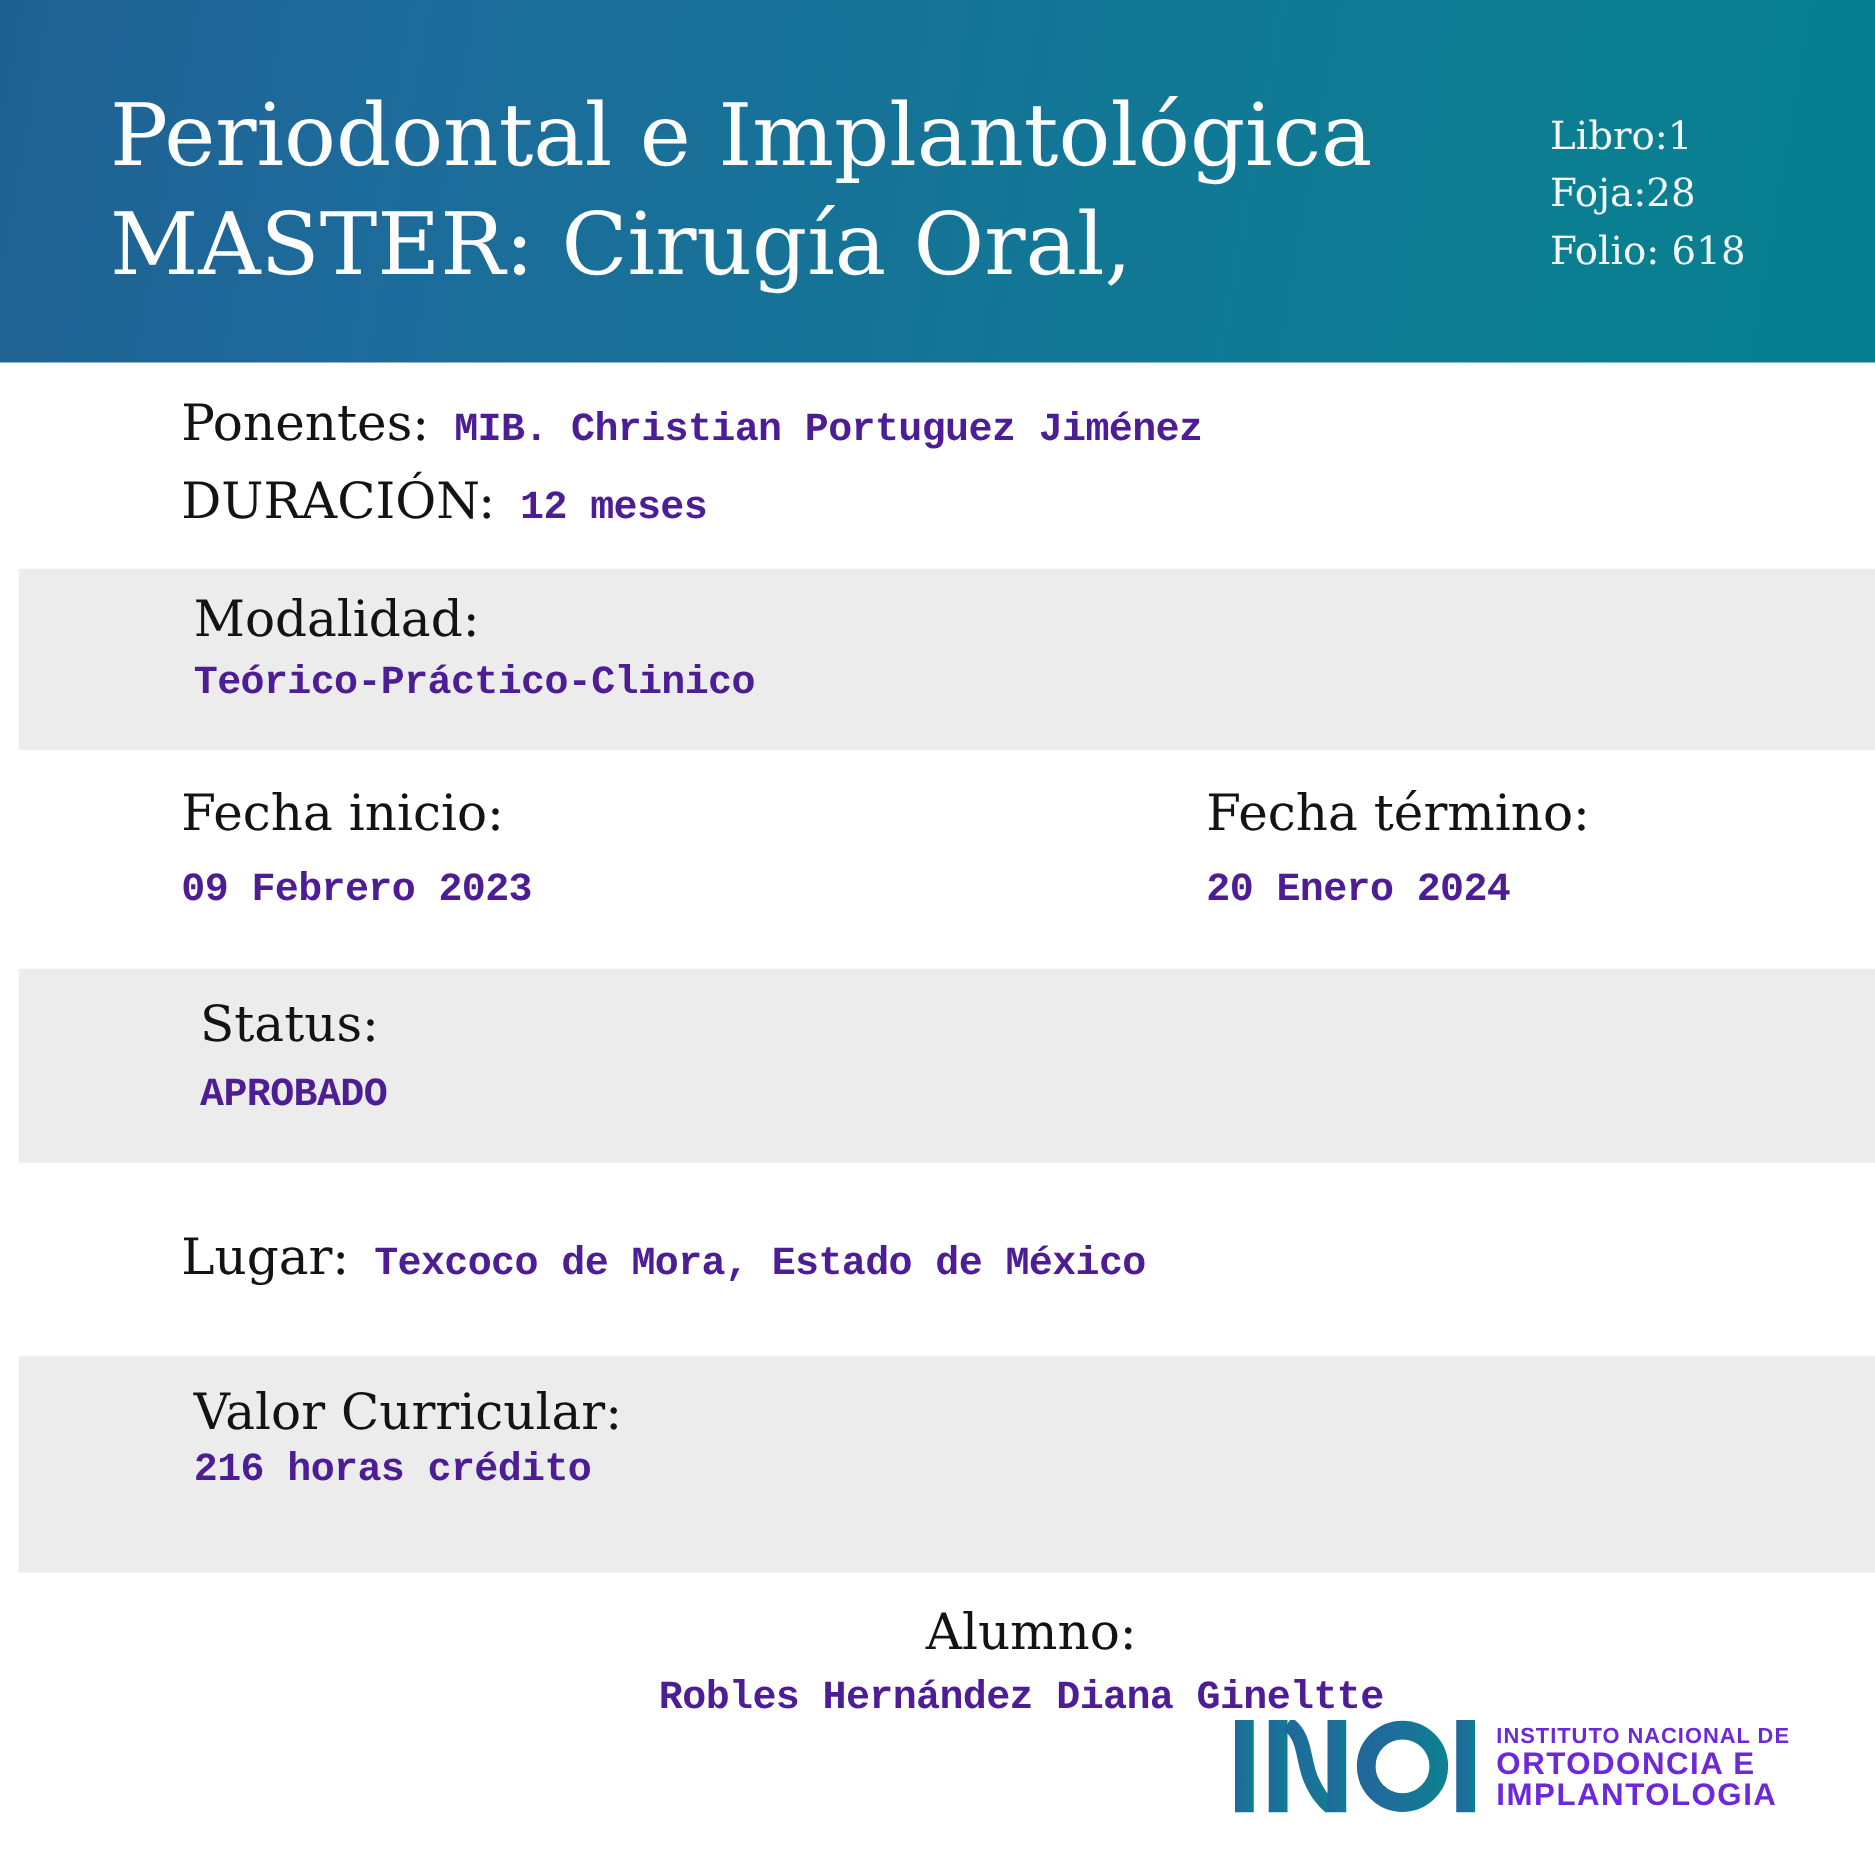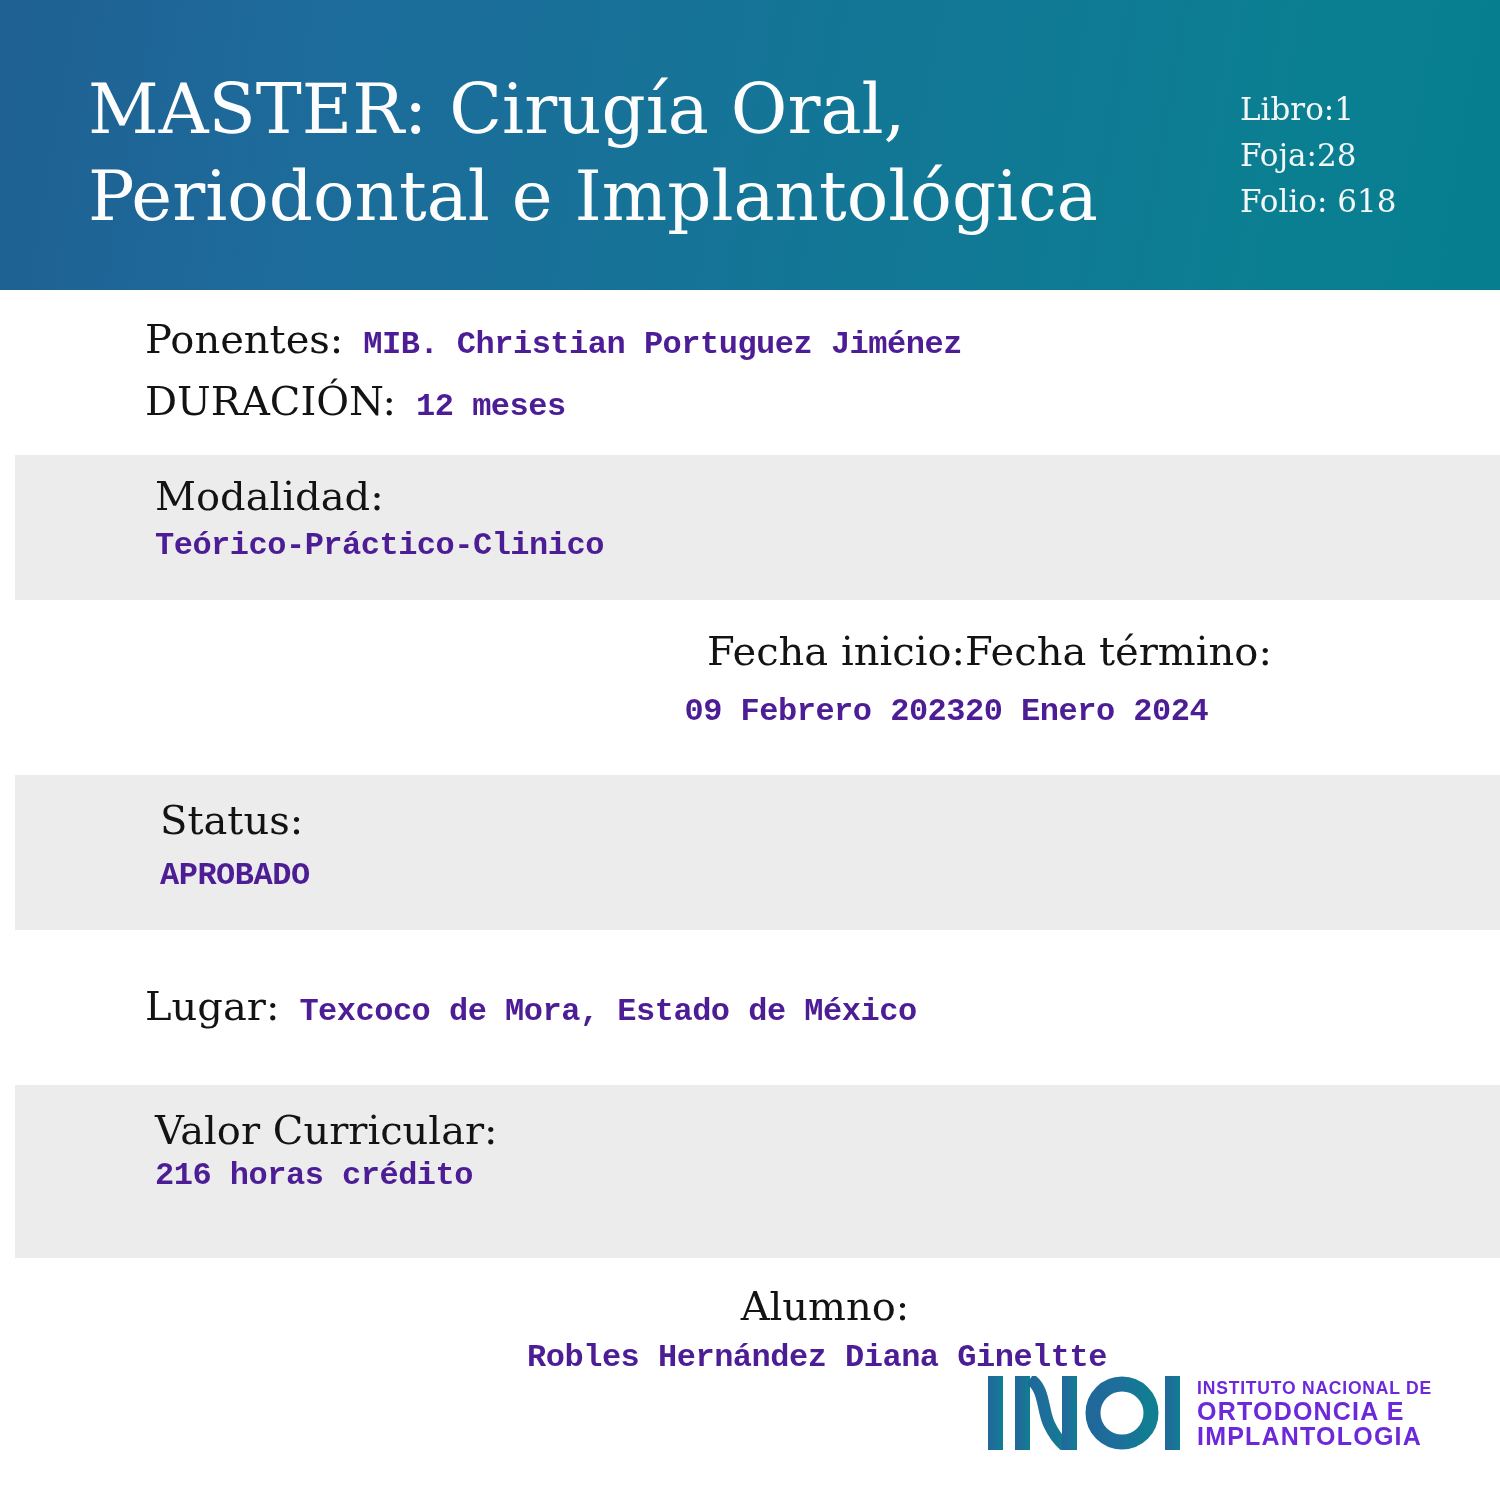--- a/index.html
+++ b/index.html
@@ -41,21 +41,21 @@
     font-weight: 500;
   }
 
   
   .row { position: relative; width: 100%; }
   .row.gray { background: #ececec; margin-left: 15px; }
   .r1 { height: 165px; padding: 25px 0 0 145px; display: flex; flex-direction: column; gap: 13px; }
   .r2 { height: 145px; padding: 17px 0 0 140px; display: flex; flex-direction: column; gap: 7px; }
   .r3 { height: 175px; padding: 27px 0 0 145px; display: flex; }
   .r3 .col { display: flex; flex-direction: column; gap: 18px; }
-  .r3 .col-left { width: 820px; text-align: right; }
+  .r3 .col-left { width: 820px; }
   .r4 { height: 155px; padding: 21px 0 0 145px; display: flex; flex-direction: column; gap: 13px; }
   .r5 { height: 155px; padding: 52px 3px 0 145px; }
   .r6 { height: 173px; padding: 21px 0 0 140px; display: flex; flex-direction: column; gap: 3px; }
   .r7 { height: 260px; padding: 24px 0 0 150px; display: flex; flex-direction: column; gap: 9px; text-align: center; }
 
   .label {
     font-family: "DejaVu Serif", serif;
     font-size: 40px;
     line-height: 1.22;
     color: #131313;
@@ -92,22 +92,22 @@
   .logo-text .lt2 { font-size: 25px;   line-height: 25px; letter-spacing: 1.2px; }
   .logo-text .lt3 { font-size: 25px;   line-height: 25px; letter-spacing: 1.2px; }
 </style>
 </head>
 <body>
 
 <div class="canvas">
 
   <div class="header">
     <div class="title">
+      <div>Periodontal e Implantológica</div>
       <div>MASTER: Cirugía Oral,</div>
-      <div>Periodontal e Implantológica</div>
     </div>
     <div class="registry">
       <div>Libro:1</div>
       <div>Foja:28</div>
       <div>Folio: 618</div>
     </div>
   </div>
 
   <div class="row r1">
     <div class="inline-pair">

